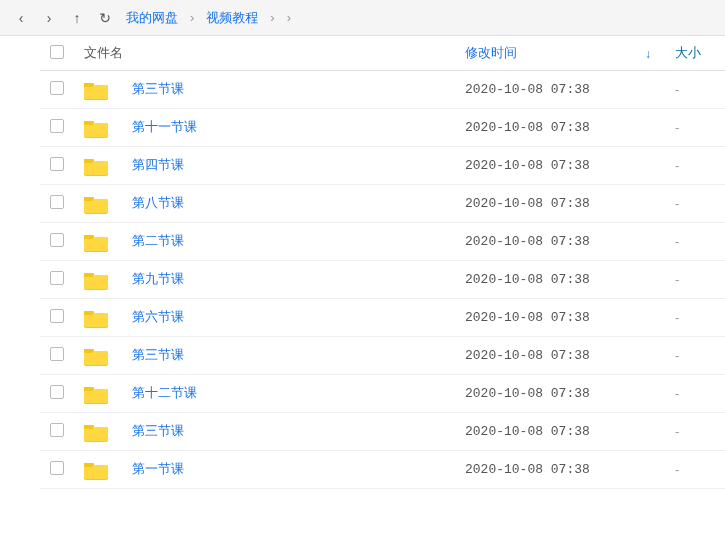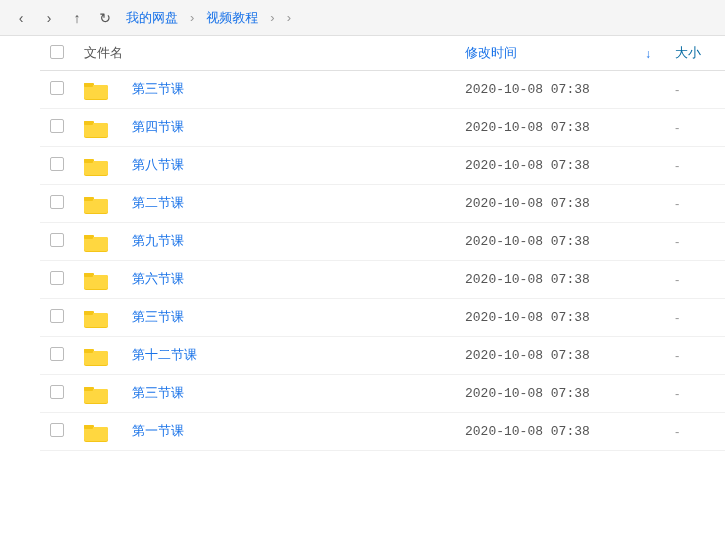--- a/index.html
+++ b/index.html
@@ -227,20 +227,41 @@
       <td>
         <div class="file-name">
           <span class="folder-icon">
             <svg viewBox="0 0 24 20" xmlns="http://www.w3.org/2000/svg">
               <rect x="0" y="5" width="24" height="15" rx="2" ry="2" fill="#F5C518"></rect>
               <rect x="0" y="3" width="10" height="4" rx="1" ry="1" fill="#F5C518"></rect>
               <rect x="0" y="5" width="24" height="14" rx="2" ry="2" fill="#FFD740"></rect>
               <rect x="0" y="3" width="9" height="4" rx="1" ry="1" fill="#F5C518"></rect>
             </svg>
           </span>
+          <span>第十一节课</span>
+        </div>
+      </td>
+      <td class="col-time">2020-10-08 07:38</td>
+      <td></td>
+      <td class="col-size">-</td>
+    </tr>
+        <tr>
+      <td class="col-check">
+        <span class="checkbox"></span>
+      </td>
+      <td>
+        <div class="file-name">
+          <span class="folder-icon">
+            <svg viewBox="0 0 24 20" xmlns="http://www.w3.org/2000/svg">
+              <rect x="0" y="5" width="24" height="15" rx="2" ry="2" fill="#F5C518"></rect>
+              <rect x="0" y="3" width="10" height="4" rx="1" ry="1" fill="#F5C518"></rect>
+              <rect x="0" y="5" width="24" height="14" rx="2" ry="2" fill="#FFD740"></rect>
+              <rect x="0" y="3" width="9" height="4" rx="1" ry="1" fill="#F5C518"></rect>
+            </svg>
+          </span>
           <span>第四节课</span>
         </div>
       </td>
       <td class="col-time">2020-10-08 07:38</td>
       <td></td>
       <td class="col-size">-</td>
     </tr>
         <tr>
       <td class="col-check">
         <span class="checkbox"></span>

